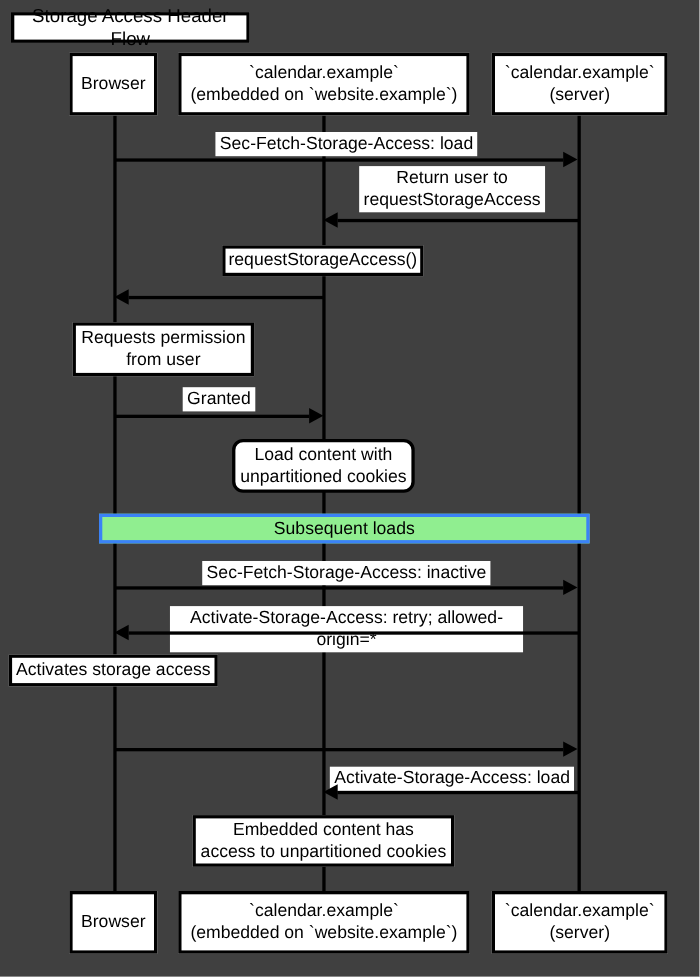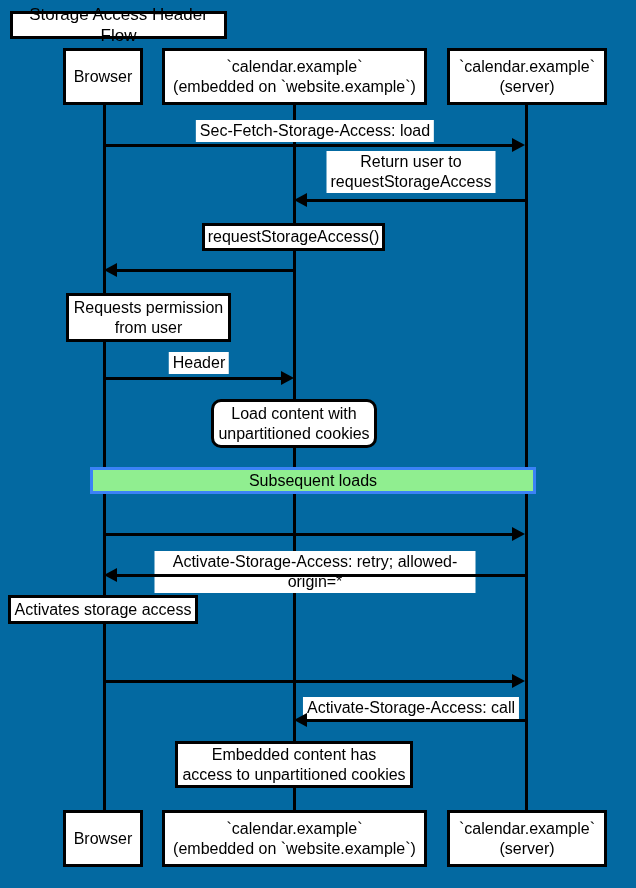--- a/index.html
+++ b/index.html
@@ -1,17 +1,17 @@
 <!DOCTYPE html>
 <html style="--loop-bg: #90EE90;"><head>
 <meta charset="utf-8">
 <style>
   html,body{margin:0;padding:0;background:#fff;}
   .canvas{
-    position:relative;width:636px;height:888px;background:#0369a1;
+    position:relative;width:636px;height:888px;background:#404040;
     font-family:"Liberation Sans",sans-serif;color:#000;
     overflow:hidden;
   }
   .box{
     position:absolute;background:#fff;border:3px solid #000;
     display:flex;align-items:center;justify-content:center;
     text-align:center;white-space:pre-line;line-height:1.25;font-size:16px;
     box-sizing:content-box;
   }
   .title-box{font-size:17px;}
@@ -61,42 +61,43 @@
   <div class="head-left" style="left:294px;top:193px;"></div>
 
   <div class="box" style="left:202px;top:223px;width:177px;height:22px;">requestStorageAccess()</div>
 
   <div class="mline" style="left:117px;top:269px;width:177px;"></div>
   <div class="head-left" style="left:104px;top:263px;"></div>
 
   <div class="box" style="left:22px;top:293px;width:159px;height:43px;margin-left:44px;">Requests permission
 from user</div>
 
-  <div class="msg-label" style="left:199px;top:352px;">Header</div>
+  <div class="msg-label" style="left:199px;top:352px;">Granted</div>
   <div class="mline" style="left:104px;top:377px;width:177px;"></div>
   <div class="head-right" style="left:281px;top:371px;"></div>
 
   <div class="box" style="left:211px;top:399px;width:160px;height:43px;border-radius:10px;">Load content with
 unpartitioned cookies</div>
 
   <div class="loop-band" style="left:90px;top:467px;width:440px;height:21px;">Subsequent loads</div>
 
+  <div class="msg-label" style="left:315px;top:510px;">Sec-Fetch-Storage-Access: inactive</div>
   <div class="mline" style="left:104px;top:533px;width:408px;"></div>
   <div class="head-right" style="left:512px;top:527px;"></div>
 
   <div class="msg-label" style="left:315px;top:551px;">Activate-Storage-Access: retry; allowed-origin=*</div>
   <div class="mline" style="left:117px;top:574px;width:409px;"></div>
   <div class="head-left" style="left:104px;top:568px;"></div>
 
   <div class="box" style="left:8px;top:595px;width:184px;height:23px;">Activates storage access</div>
 
   <div class="mline" style="left:104px;top:680px;width:408px;"></div>
   <div class="head-right" style="left:512px;top:674px;"></div>
 
-  <div class="msg-label" style="left:411px;top:697px;">Activate-Storage-Access: call</div>
+  <div class="msg-label" style="left:411px;top:697px;">Activate-Storage-Access: load</div>
   <div class="mline" style="left:307px;top:719px;width:219px;"></div>
   <div class="head-left" style="left:294px;top:713px;"></div>
 
   <div class="box" style="left:175px;top:741px;width:232px;height:41px;">Embedded content has
 access to unpartitioned cookies</div>
 
   <div class="box" style="left:63px;top:810px;width:74px;height:51px;">Browser</div>
   <div class="box" style="left:162px;top:810px;width:259px;height:51px;">`calendar.example`
 (embedded on `website.example`)</div>
   <div class="box" style="left:447px;top:810px;width:154px;height:51px;">`calendar.example`

